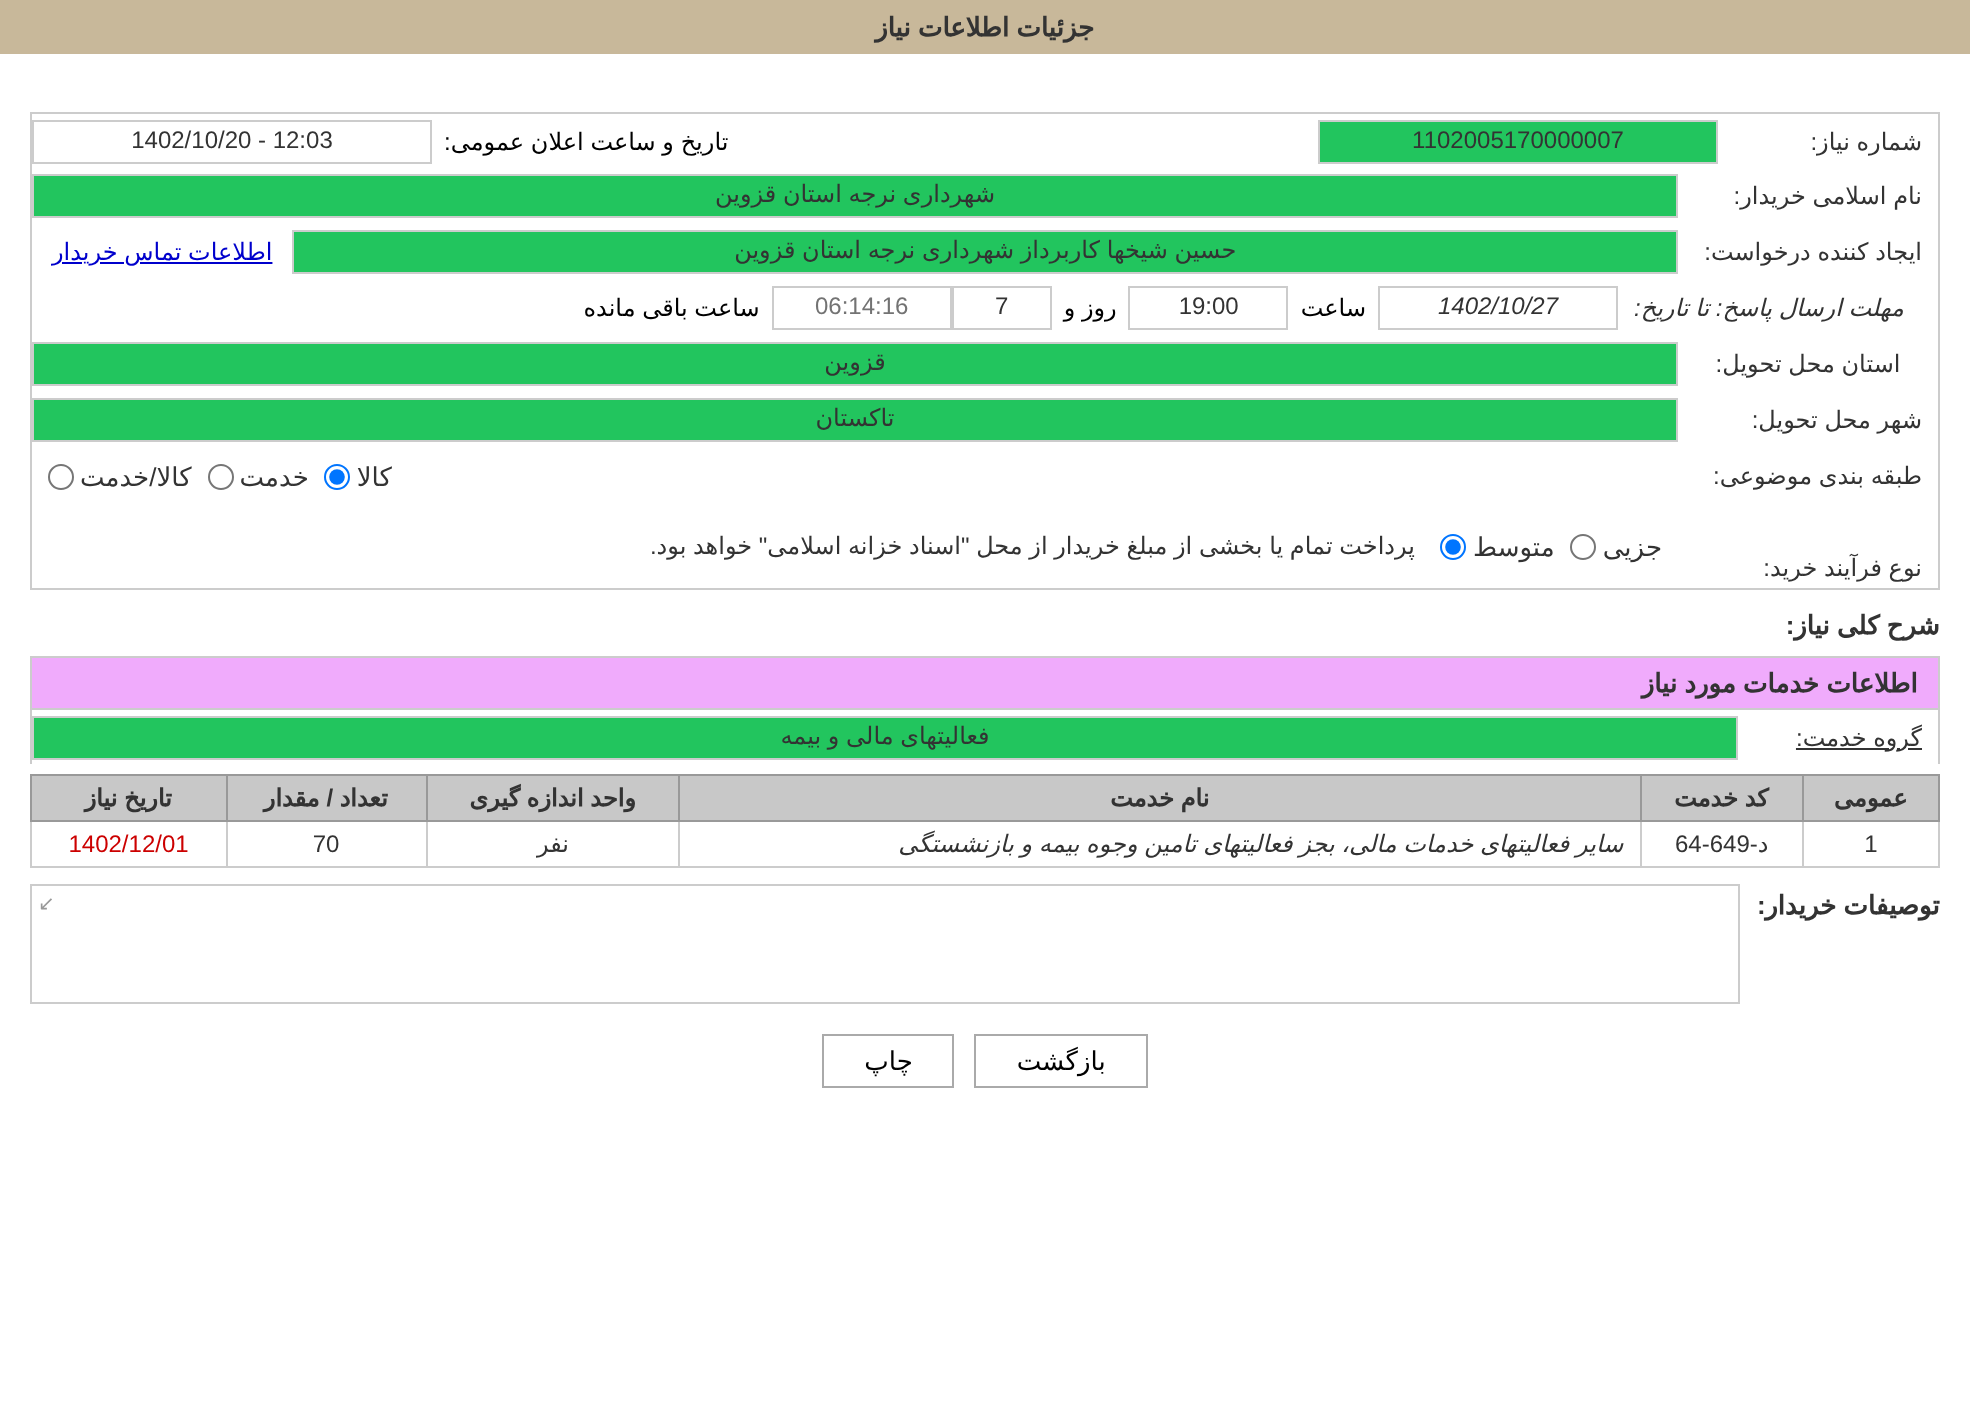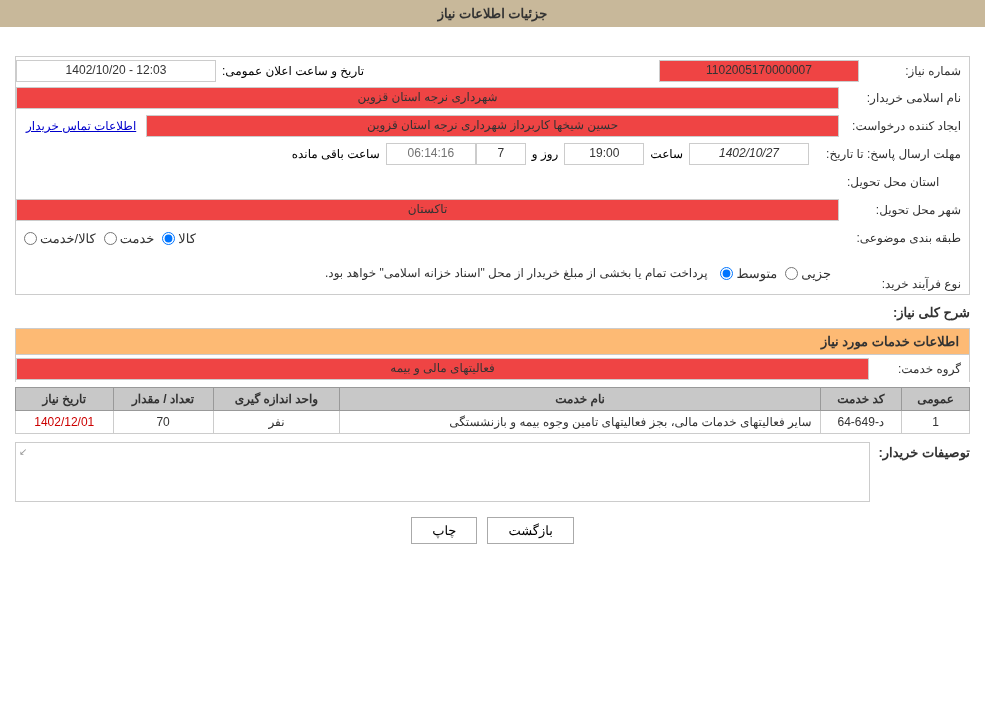--- a/index.html
+++ b/index.html
@@ -22,21 +22,21 @@
     .label {
       color: #333;
       padding: 3px 8px;
       white-space: nowrap;
       min-width: 120px;
       text-align: right;
       font-size: 12px;
     }
     .value-box {
       border: 1px solid #ccc;
-      background: #ef4444;
+      background: #22c55e;
       padding: 2px 5px;
       min-height: 22px;
       flex: 1;
       font-size: 12px;
       text-align: right;
     }
     .inline-label {
       padding: 3px 6px;
       white-space: nowrap;
       font-size: 12px;
@@ -176,32 +176,33 @@
       <div class="value-box" style="flex:1; text-align:center;">شهرداری نرجه استان قزوین</div>
     </div>
 
     <div style="display:flex; align-items:center; border:1px solid #ccc; border-bottom:none; border-top:none; min-height:28px; background:#fff;">
       <span class="label" style="min-width:130px; text-align:right; padding-right:8px;">ایجاد کننده درخواست:</span>
       <div class="value-box" style="flex:1; text-align:center;">حسین شیخها کاربرداز شهرداری نرجه استان قزوین</div>
       <span class="link-text" style="padding: 0 10px; white-space:nowrap; font-size:12px;">اطلاعات تماس خریدار</span>
     </div>
 
     <div style="display:flex; align-items:center; border:1px solid #ccc; border-bottom:none; border-top:none; min-height:28px; background:#fff;">
-      <span class="label" style="min-width:160px; text-align:right; padding-right:8px; white-space:nowrap;">مهلت ارسال پاسخ: تا تاریخ:</span>
+      <span class="label" style="min-width:160px; text-align:left; padding-right:8px; white-space:nowrap;font-style:italic;">مهلت ارسال پاسخ: تا تاریخ:</span>
       <div class="value-box date-value" style="max-width:120px; direction:ltr;font-style:italic;">1402/10/27</div>
       <span class="inline-label">ساعت</span>
       <div class="value-box date-value" style="max-width:80px; direction:ltr;">19:00</div>
       <span class="inline-label">روز و</span>
       <div class="value-box date-value" style="max-width:50px;">7</div>
       <div class="value-box date-value red-text" style="max-width:90px; direction:ltr;">06:14:16</div>
       <span class="inline-label">ساعت باقی مانده</span>
     </div>
 
     <div style="display:flex; align-items:center; border:1px solid #ccc; border-bottom:none; border-top:none; min-height:28px; background:#fff;">
-      <span class="label" style="min-width:130px; text-align:left; padding-right:8px;">استان محل تحویل:</span>
+      <span class="label" style="min-width:130px; text-align:center; padding-right:8px;">استان محل تحویل:</span>
+      <div class="value-box" style="flex:1; text-align:center;">قزوین</div>
     </div>
 
     <div style="display:flex; align-items:center; border:1px solid #ccc; border-bottom:none; border-top:none; min-height:28px; background:#fff;">
       <span class="label" style="min-width:130px; text-align:right; padding-right:8px;">شهر محل تحویل:</span>
       <div class="value-box" style="flex:1; text-align:center;">تاکستان</div>
     </div>
 
     <div style="display:flex; align-items:center; border:1px solid #ccc; border-bottom:none; border-top:none; min-height:28px; background:#fff;">
       <span class="label" style="min-width:130px; text-align:right; padding-right:8px;">طبقه بندی موضوعی:</span>
       <div class="radio-group">
@@ -232,44 +233,44 @@
           <input type="radio" checked="" style="">
         </div>
       </div>
       <span style="font-size:12px; padding: 3px 5px; flex:1; text-align:right;">پرداخت تمام یا بخشی از مبلغ خریدار از محل "اسناد خزانه اسلامی" خواهد بود.</span>
     </div>
 
     <div style="display:flex; align-items:flex-start; margin-top:5px; gap:8px;">
       <span style="font-weight:bold; font-size:13px; white-space:nowrap; padding-top:5px;">شرح کلی نیاز:</span>
     </div>
 
-    <div style="background:#fdba74; padding:5px 10px; font-weight:bold; font-size:13px; text-align:right; margin-top:8px; border:1px solid #ccc; border-bottom:none;">اطلاعات خدمات مورد نیاز</div>
+    <div style="background:#f0abfc; padding:5px 10px; font-weight:bold; font-size:13px; text-align:right; margin-top:8px; border:1px solid #ccc; border-bottom:none;">اطلاعات خدمات مورد نیاز</div>
 
     <div style="display:flex; align-items:center; border:1px solid #ccc; border-bottom:none; min-height:28px; background:#fff;">
-      <span class="label" style="min-width:100px; text-align:right; padding-right:8px;">گروه خدمت:</span>
+      <span class="label" style="min-width:100px; text-align:right; padding-right:8px;text-decoration:underline;">گروه خدمت:</span>
       <div class="value-box" style="flex:1; text-align:center;">فعالیتهای مالی و بیمه</div>
     </div>
 
     <div class="table-section">
       <table>
         <thead>
           <tr>
             <th>عمومی</th>
             <th>کد خدمت</th>
             <th>نام خدمت</th>
             <th>واحد اندازه گیری</th>
             <th>تعداد / مقدار</th>
             <th>تاریخ نیاز</th>
           </tr>
         </thead>
         <tbody id="table-body">
         <tr>
       <td>1</td>
       <td>د-649-64</td>
-      <td style="text-align:right;">سایر فعالیتهای خدمات مالی، بجز فعالیتهای تامین وجوه بیمه و بازنشستگی</td>
+      <td style="text-align:right;font-style:italic;">سایر فعالیتهای خدمات مالی، بجز فعالیتهای تامین وجوه بیمه و بازنشستگی</td>
       <td>نفر</td>
       <td>70</td>
       <td style="color:#cc0000;">1402/12/01</td>
     </tr>
           </tbody>
       </table>
     </div>
 
     <div class="buyer-notes" style="margin-top:8px;">
       <span class="buyer-notes-label" style="font-weight:bold; font-size:13px;">توصیفات خریدار:</span>

